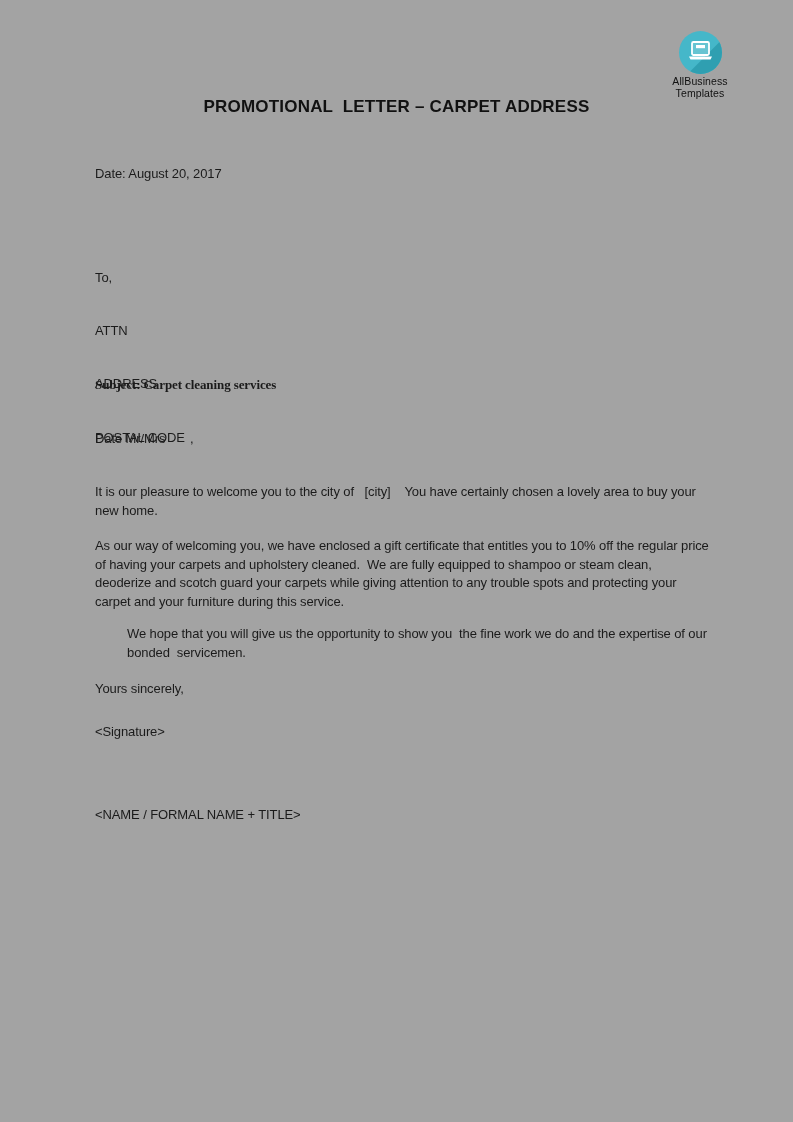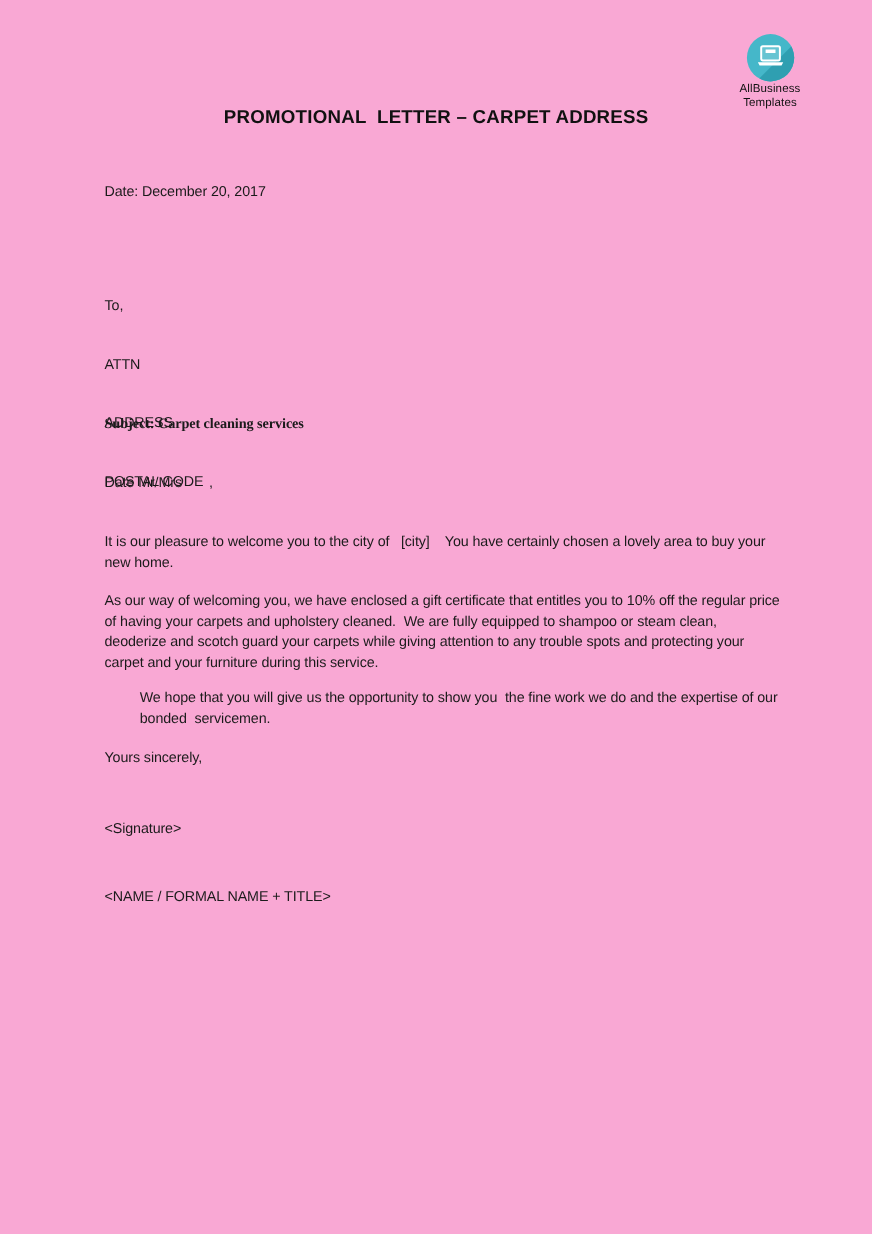--- a/index.html
+++ b/index.html
@@ -4,21 +4,21 @@
 <style>
   * { margin: 0; padding: 0; box-sizing: border-box; }
   html, body { background: #ffffff; }
   body {
     width: 793px; height: 1122px;
     font-family: "Liberation Sans", sans-serif;
     color: #1b1b1b;
     position: relative;
     overflow: hidden;
   }
-  .page { position: relative; width: 793px; height: 1122px; background: #f9a8d4; }
+  .page { position: relative; width: 793px; height: 1122px; background: #a3a3a3; }
 
   
   .logo-block {
     position: absolute; top: 31px; right: 48px; width: 90px;
     text-align: center;
   }
   .logo-circle {
     position: relative;
     width: 43px; height: 43px; border-radius: 50%;
     margin: 0 auto 2px auto;
@@ -54,21 +54,21 @@
     letter-spacing: -0.1px;
   }
   .date-line      { top: 165px; }
   .recipient      { top: 233px; line-height: 17.8px; }
   .subject-line   { top: 376px; font-weight: bold; font-family: Liberation Serif, serif; }
   .salutation     { top: 430px; }
   .para-1         { top: 483px; }
   .para-2         { top: 537px; }
   .para-3         { top: 625px; margin-left: 32px; }
   .closing        { top: 680px; }
-  .signature-line { top: 744px; }
+  .signature-line { top: 723px; }
   .name-line      { top: 806px; }
 </style>
 </head>
 <body>
 
 <div class="page">
 
   <div class="logo-block">
     <div class="logo-circle">
       <div class="logo-shadow"></div>
@@ -77,21 +77,21 @@
         <rect x="9" y="5" width="9" height="3.2" fill="#ffffff"></rect>
         <path d="M2 16.5 L25 16.5 L23.5 19.5 L3.5 19.5 Z" fill="#ffffff"></path>
       </svg>
     </div>
     <div class="logo-text">AllBusiness</div>
     <div class="logo-text">Templates</div>
   </div>
 
   <div class="title">PROMOTIONAL  LETTER – CARPET ADDRESS</div>
 
-  <div class="block date-line">Date: December 20, 2017</div>
+  <div class="block date-line">Date: August 20, 2017</div>
 
   <div class="block recipient">
     <div>To,</div>
     <div>ATTN</div>
     <div>ADDRESS</div>
     <div>POSTAL CODE</div>
   </div>
 
   <div class="block subject-line">Subject: Carpet cleaning services</div>
 

